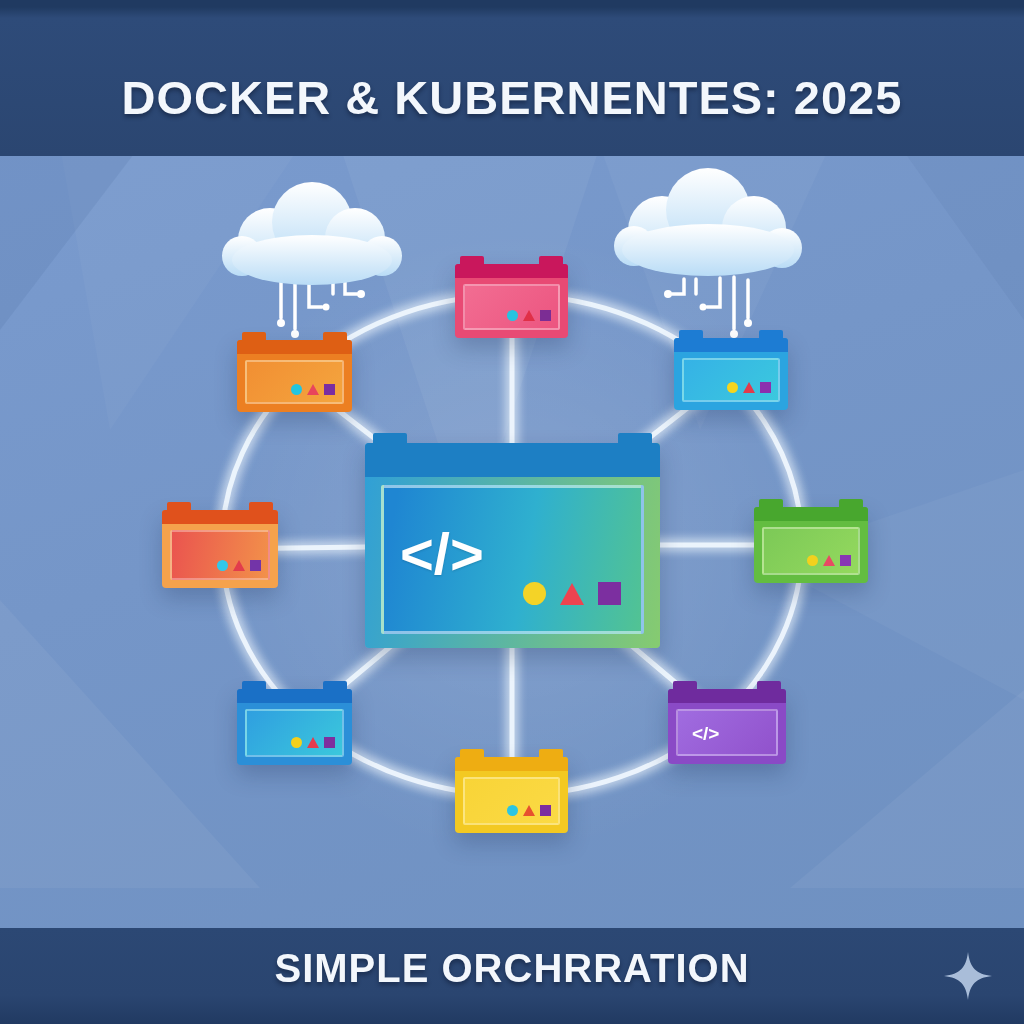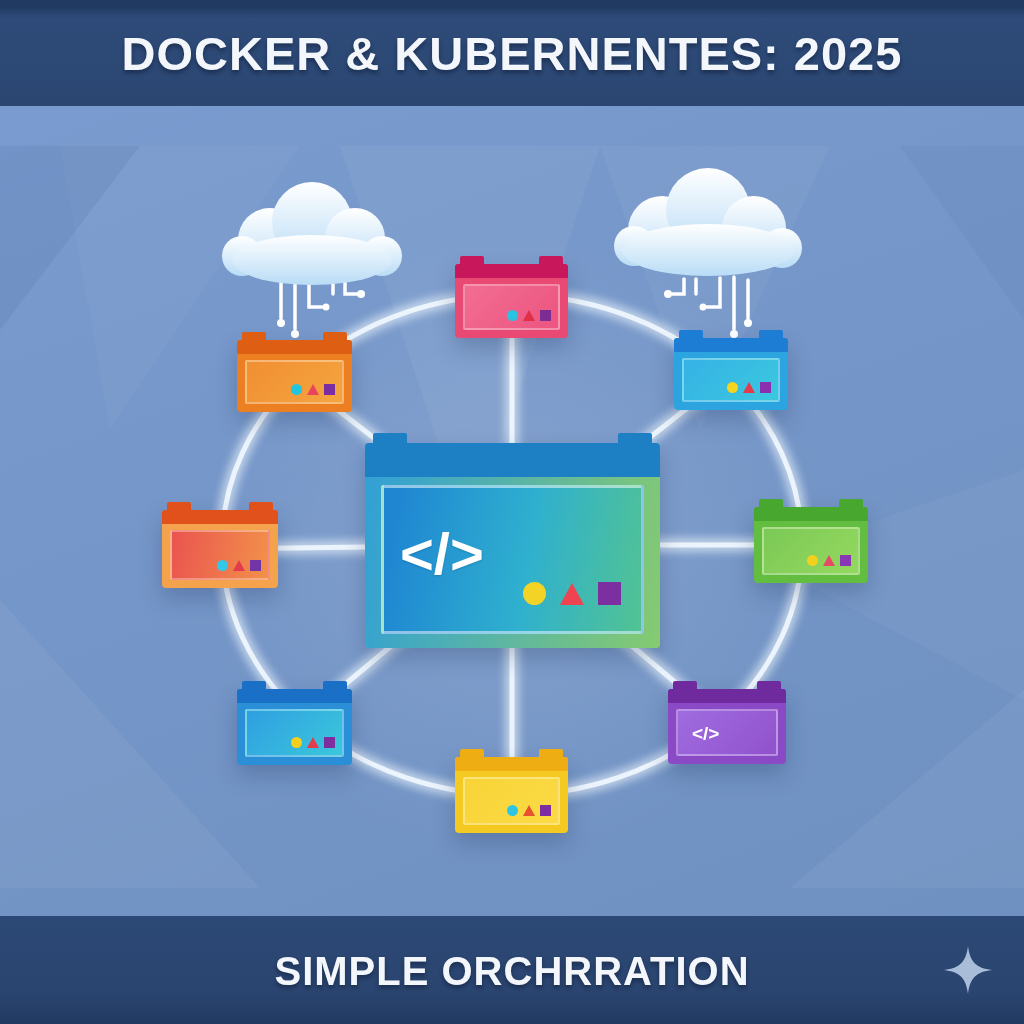--- a/index.html
+++ b/index.html
@@ -3,32 +3,32 @@
 <meta charset="utf-8">
 <style>
   html,body{margin:0;padding:0;}
   body{
     width:1024px;height:1024px;position:relative;overflow:hidden;
     font-family:"Liberation Sans",sans-serif;
     background:linear-gradient(160deg,#7b9cd0 0%,#7596c8 45%,#6e90c0 100%);
   }
   
   .banner-top{
-    position:absolute;top:0;left:0;right:0;height:106px;z-index:40;
+    position:absolute;top:0;left:0;right:0;height:156px;z-index:40;
     background:linear-gradient(180deg,#203a61 0px,#203a61 7px,#2e4b79 18px,#2b4671 100%);
-    display:flex;align-items:center;justify-content:center;
+    display:flex;align-items:flex-end;justify-content:center;
   }
   .title{
     color:#f3f7fc;font-size:47px;font-weight:700;letter-spacing:1px;
     text-shadow:0 3px 4px rgba(8,18,40,.45);
   }
   .banner-bottom{
-    position:absolute;bottom:0;left:0;right:0;height:108px;z-index:40;
+    position:absolute;bottom:0;left:0;right:0;height:96px;z-index:40;
     background:linear-gradient(180deg,#2c4874 0%,#2a4570 70%,#213a62 100%);
-    display:flex;align-items:flex-start;justify-content:center;
+    display:flex;align-items:flex-end;justify-content:center;
   }
   .subtitle{
     color:#f3f7fc;font-size:40px;font-weight:700;letter-spacing:1px;
     text-shadow:0 3px 4px rgba(8,18,40,.45);
   }
   .sparkle{position:absolute;right:30px;top:50%;transform:translateY(-50%);}
 
   
   .stage{position:absolute;inset:0;z-index:1;}
   .weblayer{position:absolute;inset:0;}

